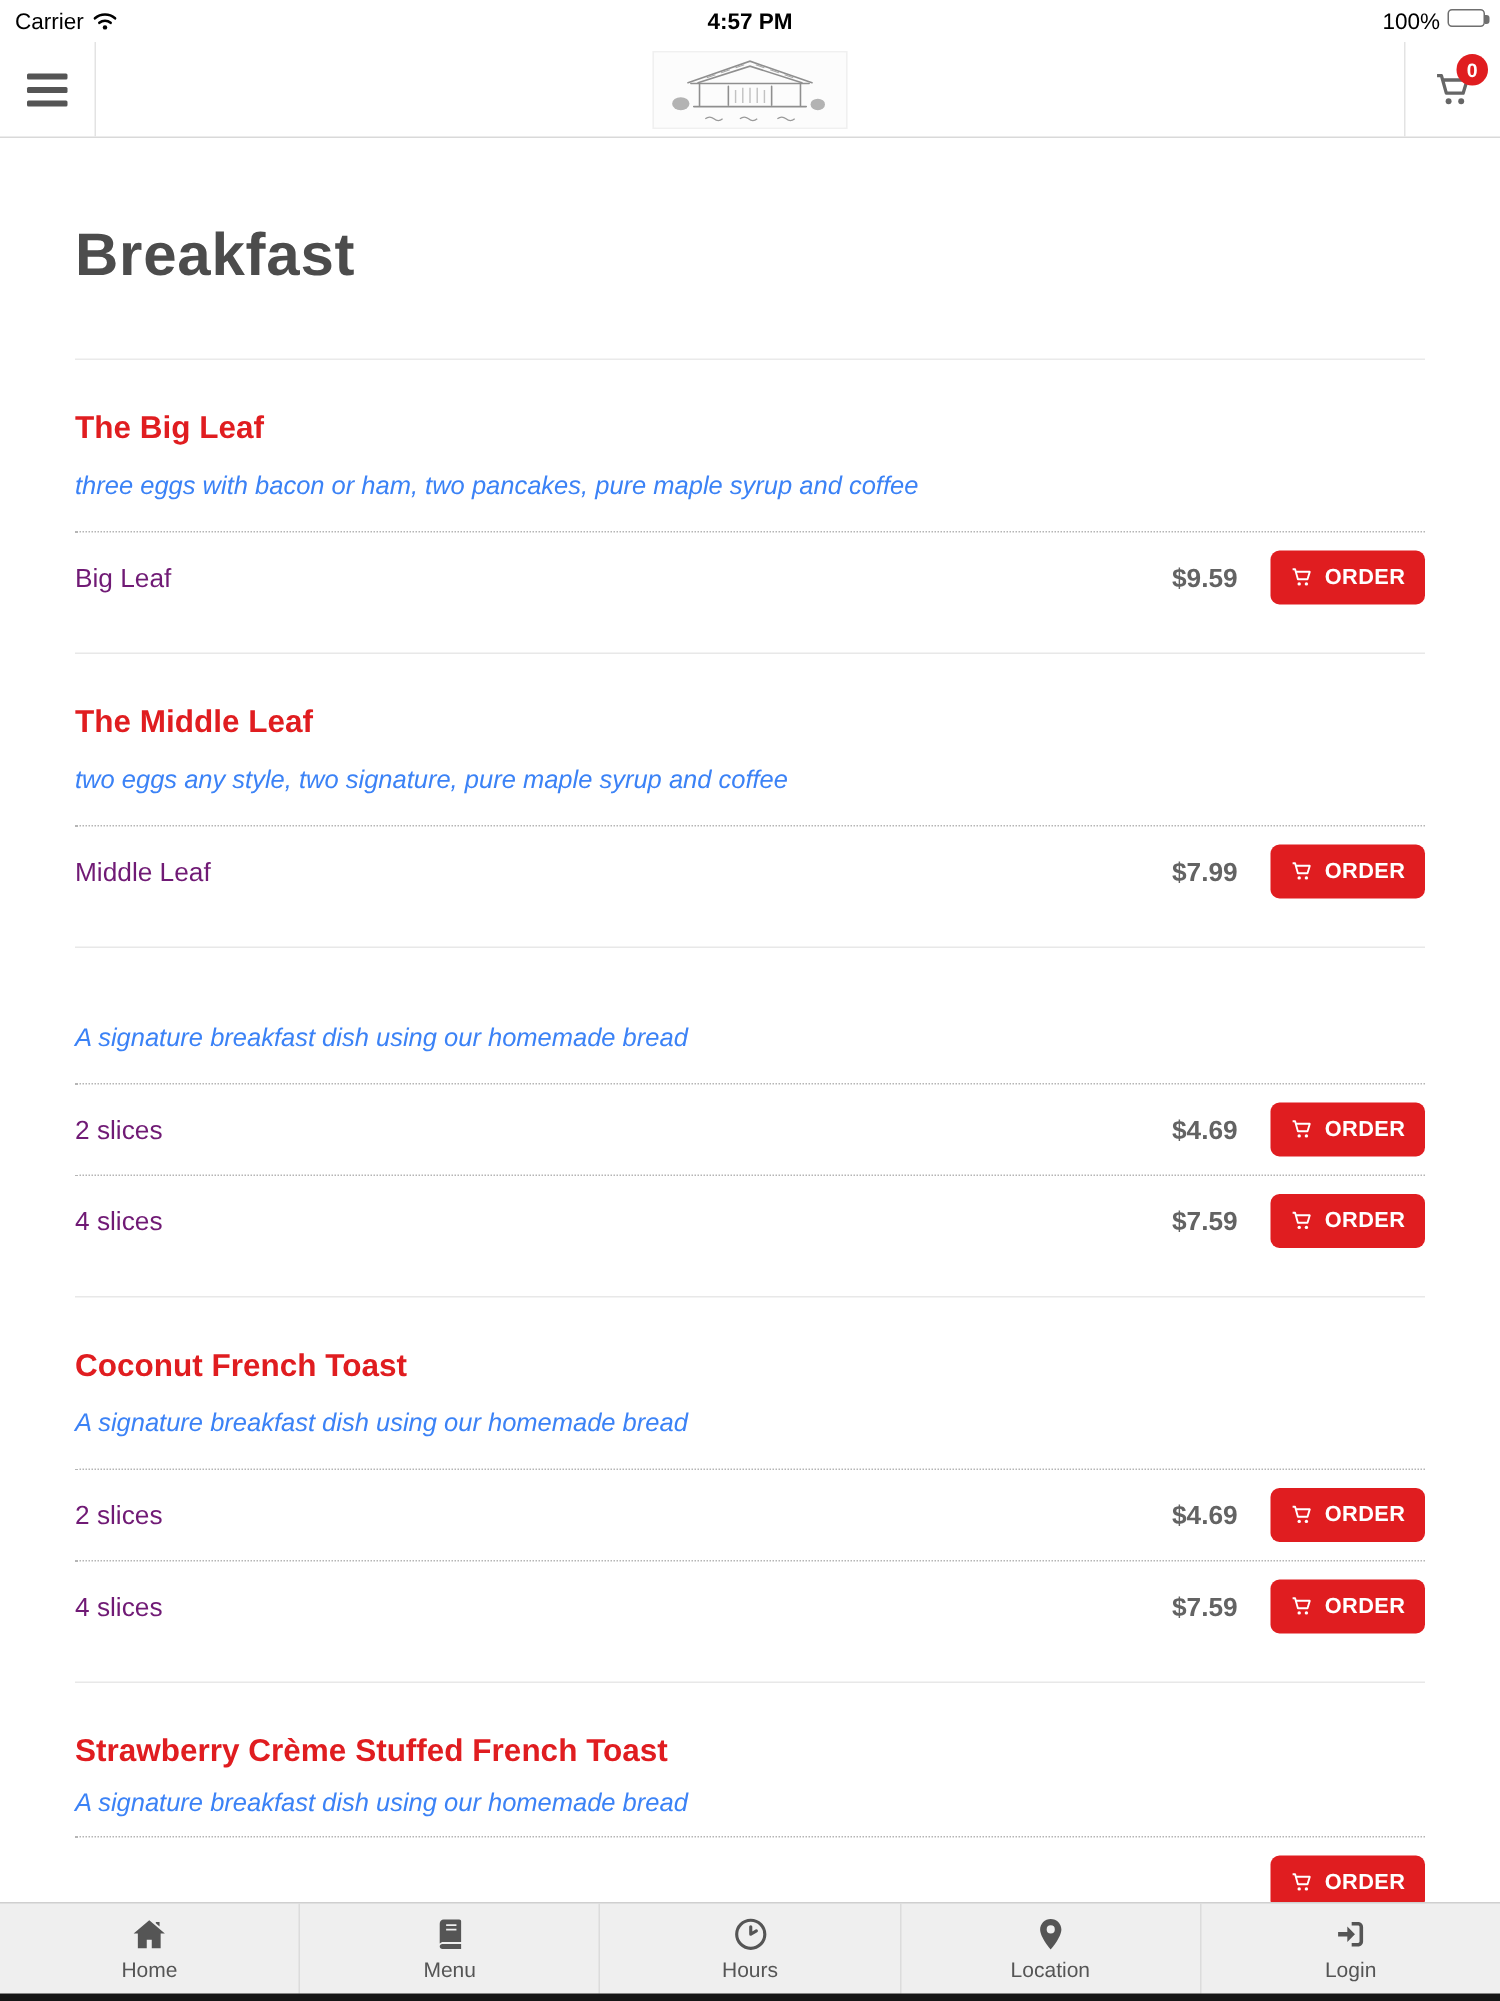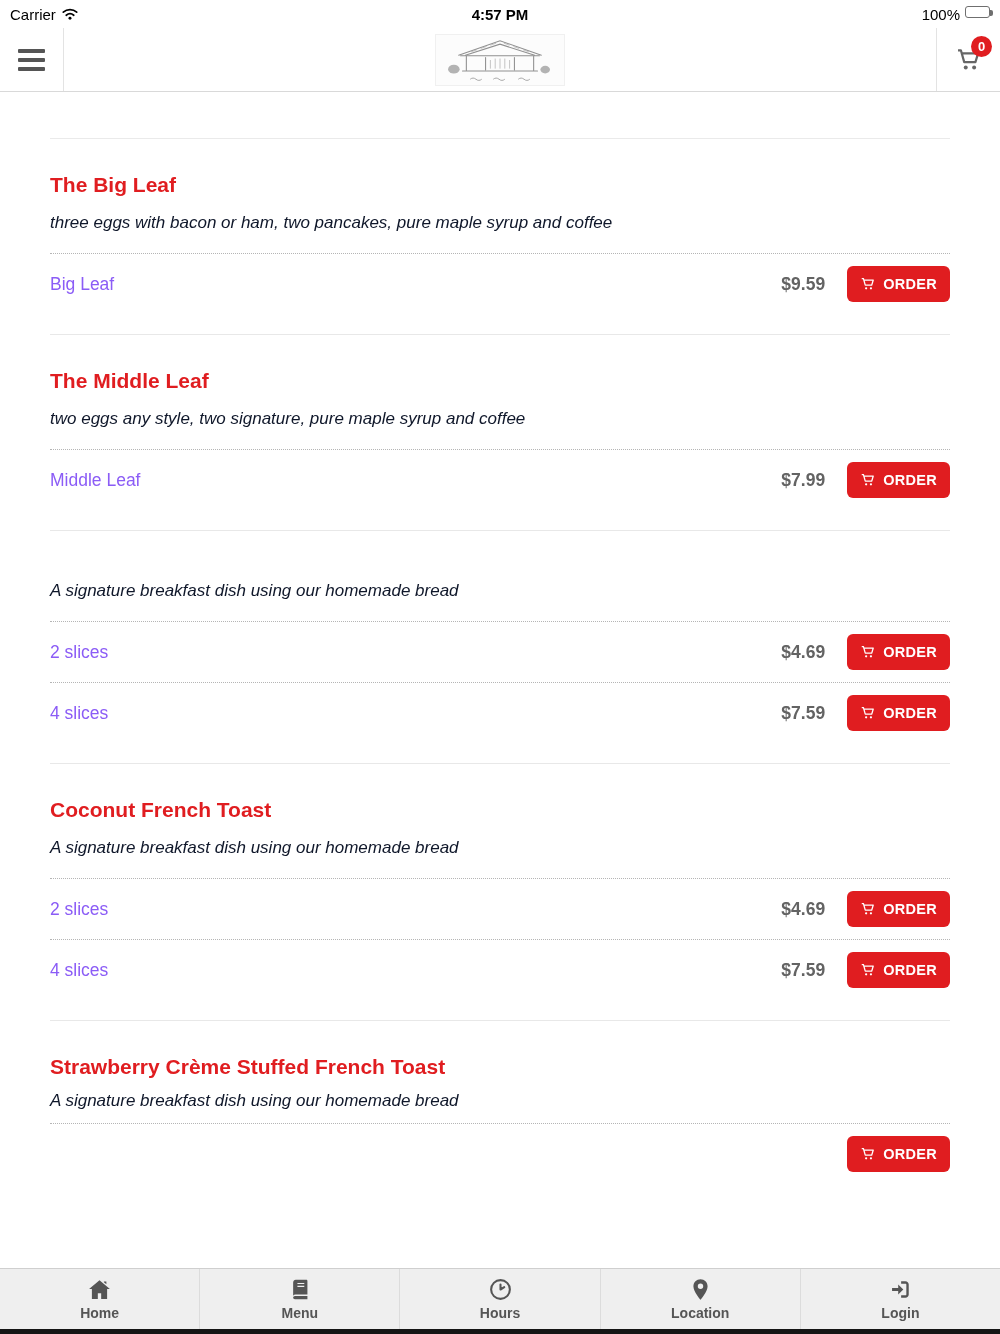--- a/index.html
+++ b/index.html
@@ -41,42 +41,42 @@
     background:var(--accent,#e01d20); color:#fff; font-size:13px; font-weight:700;
     display:flex; align-items:center; justify-content:center;
   }
   
   .main{ margin:0 50px; }
   .page-title{ margin-top:56px; font-size:40px; font-weight:700; color:#4c4c4c; letter-spacing:.5px; }
   .title-rule{ margin-top:46px; border:none; border-top:1px solid #eaeaea; }
   .menu-section{ padding-top:34px; padding-bottom:20px; border-bottom:1px solid #e8e8e8; }
   .menu-section:last-child{ border-bottom:none; padding-bottom:0; }
   .sec-title{ font-size:21px; line-height:24px; font-weight:700; color:var(--accent,#e01d20); }
-  .sec-desc{ margin-top:16px; font-size:17px; line-height:20px; font-style:italic; color:#0f172a; }
+  .sec-desc{ margin-top:16px; font-size:17px; line-height:20px; font-style:italic; color:#3b82f6; }
   .menu-section:last-child .sec-desc{ margin-top:12px; }
   .items{ margin-top:20px; }
   .menu-section:last-child .items{ margin-top:12px; }
   .item-row{ border-top:1px dotted #b5b5b5; padding:12px 0; display:flex; align-items:center; }
-  .item-label{ flex:1; font-size:17.5px; color:#8b5cf6; }
+  .item-label{ flex:1; font-size:17.5px; color:#701a75; }
   .item-price{ font-size:17.5px; font-weight:700; color:#636363; margin-right:22px; }
   .order-btn{
     height:36px; padding:0 13px; border:none; border-radius:6px; cursor:pointer;
     background:var(--accent,#e01d20); color:#fff; font-family:inherit;
     font-size:14.5px; font-weight:700; letter-spacing:.3px;
     display:flex; align-items:center; gap:7px;
   }
   .order-btn .btn-cart{ width:16px; height:16px; display:block; }
   
   .bottom-nav{
     position:absolute; left:0; right:0; bottom:0; height:66px; z-index:10;
     display:flex; flex-direction:column;
   }
   .nav-items{ flex:1; display:flex; background:#efefef; border-top:1px solid #cfcfcf; }
   .nav-item{ flex:1; display:flex; flex-direction:column; align-items:center; justify-content:center;
-    gap:3px; cursor:pointer; background:transparent; border:none; border-left:1px solid #dcdcdc; font-family:inherit;font-weight:bold; }
+    gap:3px; cursor:pointer; background:transparent; border:none; border-left:1px solid #dcdcdc; font-family:inherit; }
   .nav-item:first-child{ border-left:none; }
   .nav-item .nav-ic{ width:25px; height:25px; display:block; }
   .nav-item .nav-label{ font-size:14px; color:#555; }
   .home-strip{ height:5px; background:#151515; }
 </style>
 </head>
 <body>
 
 <div class="status-bar">
   <div class="sb-left">
@@ -135,20 +135,21 @@
     <span class="cart-icon-wrap" id="header-cart-icon"><svg viewBox="0 0 24 24" width="100%" height="100%" fill="none" stroke="#666" stroke-width="1.9" stroke-linejoin="round">
           <path d="M2.6 3.8h2.5l2.8 10h9.6l2.3-7.5H6.1"></path>
           <circle cx="9.2" cy="18.4" r="1.7" fill="#666" stroke="none"></circle>
           <circle cx="16.4" cy="18.4" r="1.7" fill="#666" stroke="none"></circle>
         </svg></span>
     <span class="cart-badge">0</span>
   </div>
 </div>
 
 <div class="main">
+  <h1 class="page-title">Breakfast</h1>
   <hr class="title-rule">
   <div id="sections">
       <section class="menu-section">
         <h2 class="sec-title">The Big Leaf</h2>
         <p class="sec-desc">three eggs with bacon or ham, two pancakes, pure maple syrup and coffee</p>
         <div class="items">
           <div class="item-row">
             <span class="item-label">Big Leaf</span>
             <span class="item-price">$9.59</span>
             <button class="order-btn">

